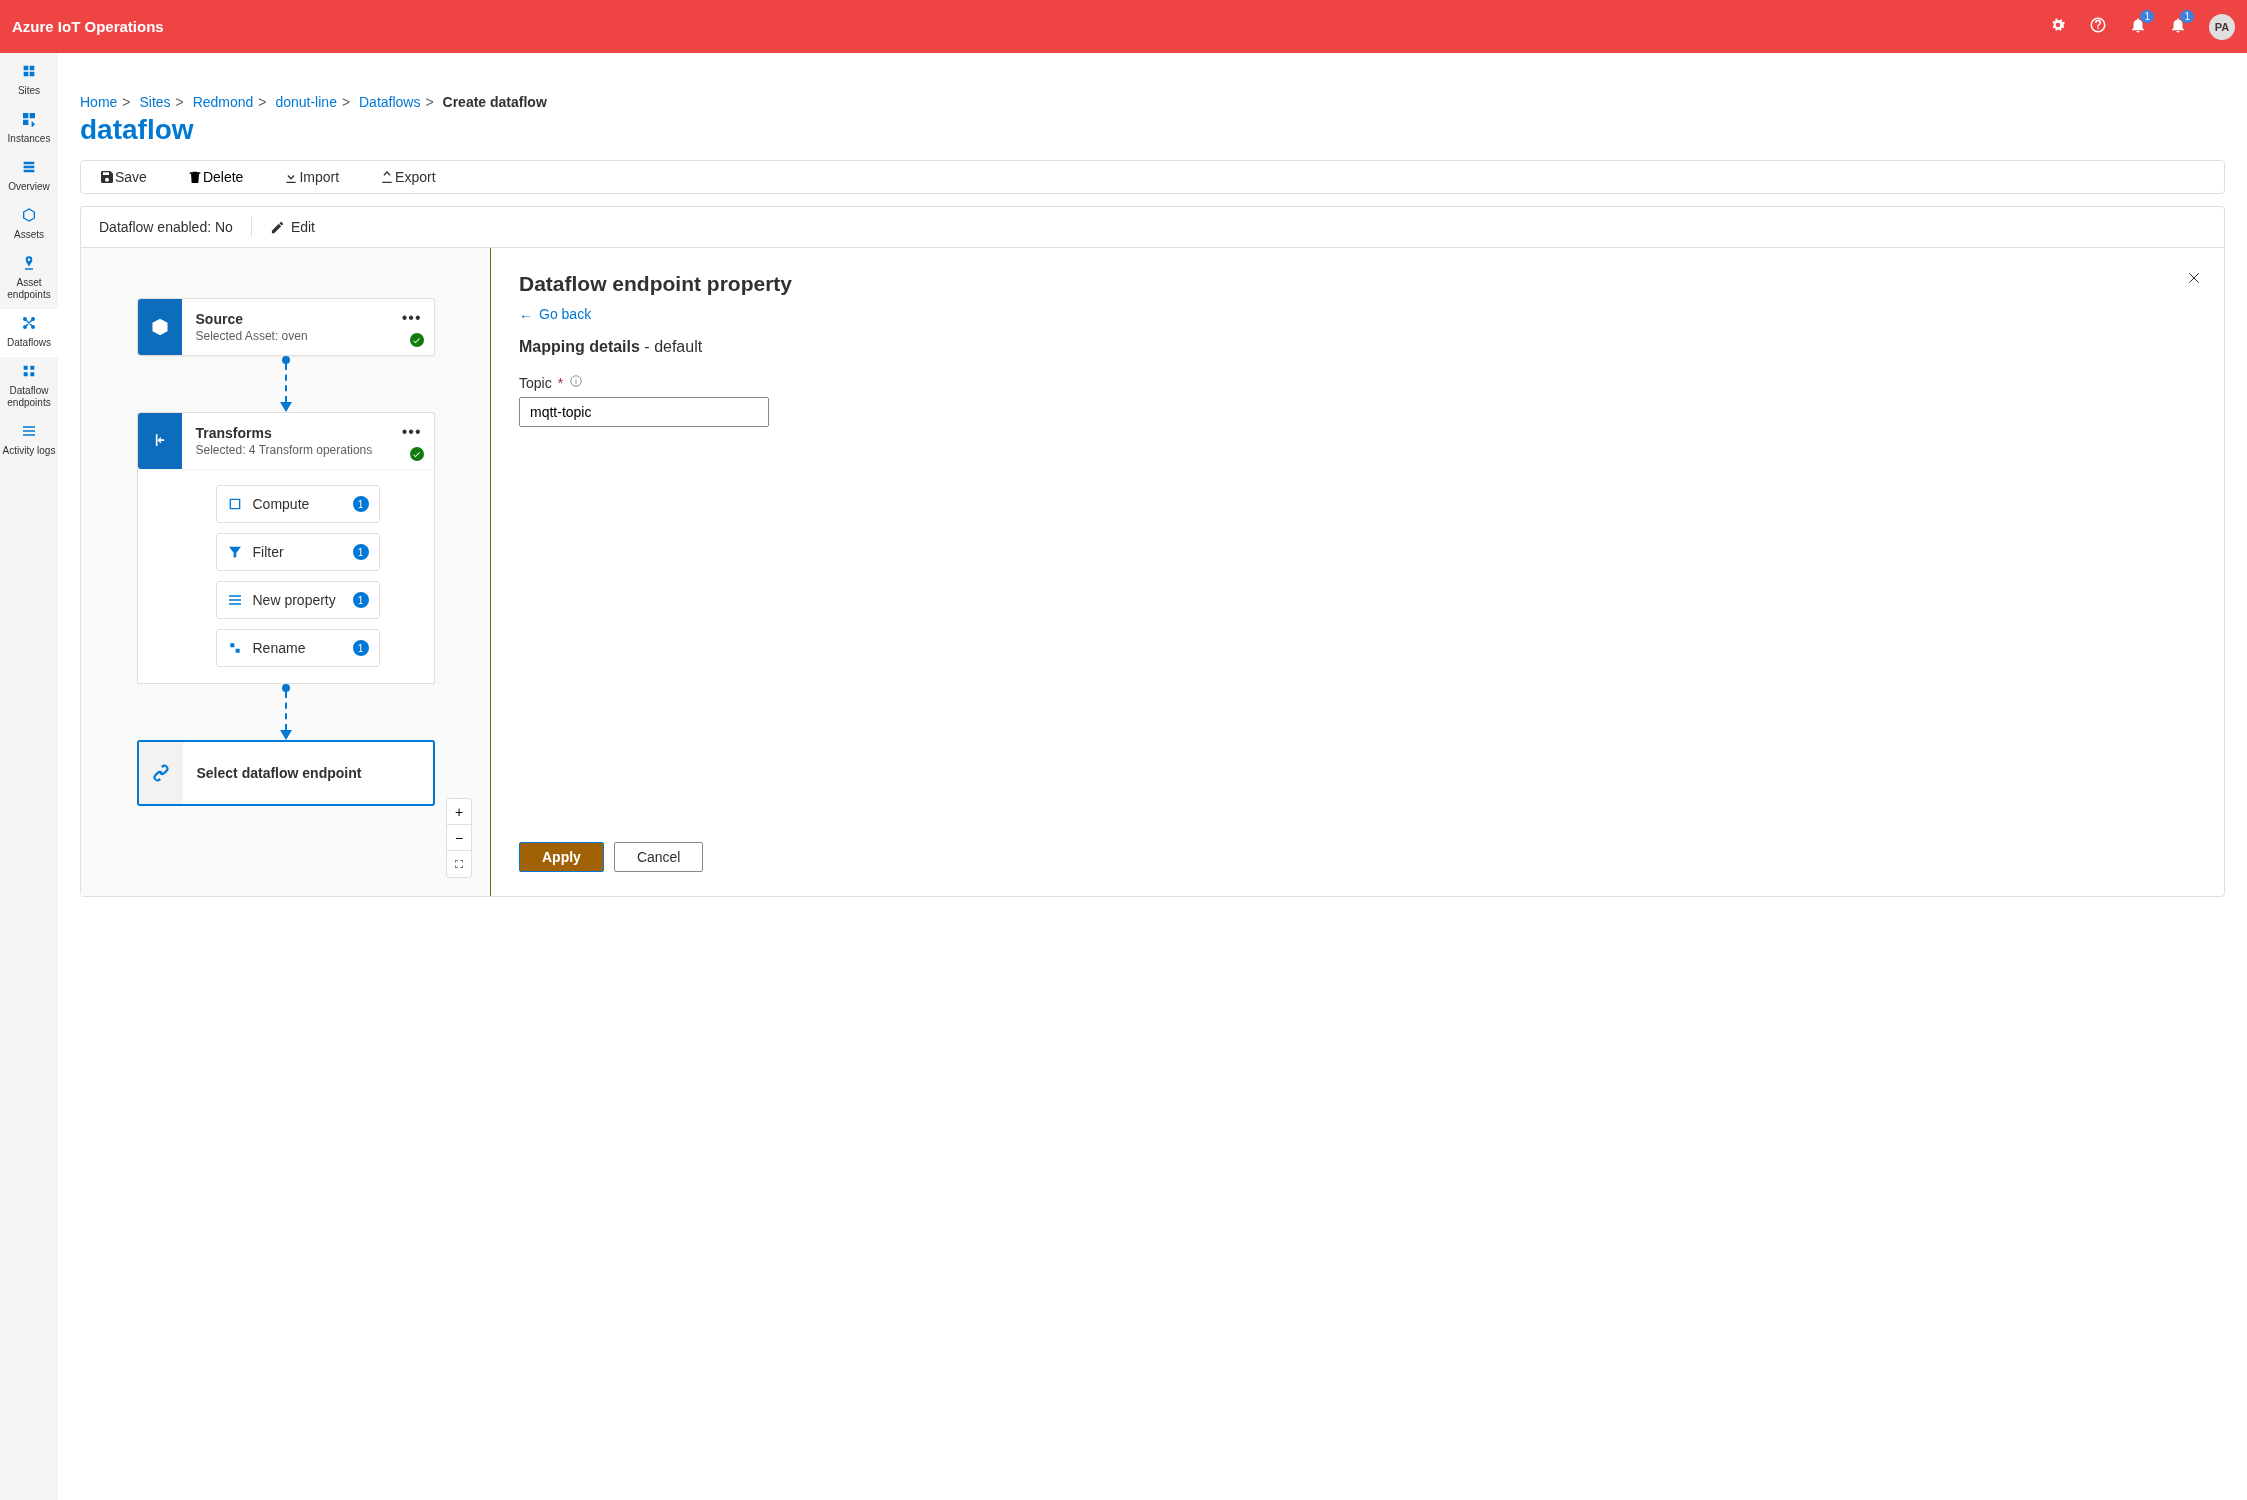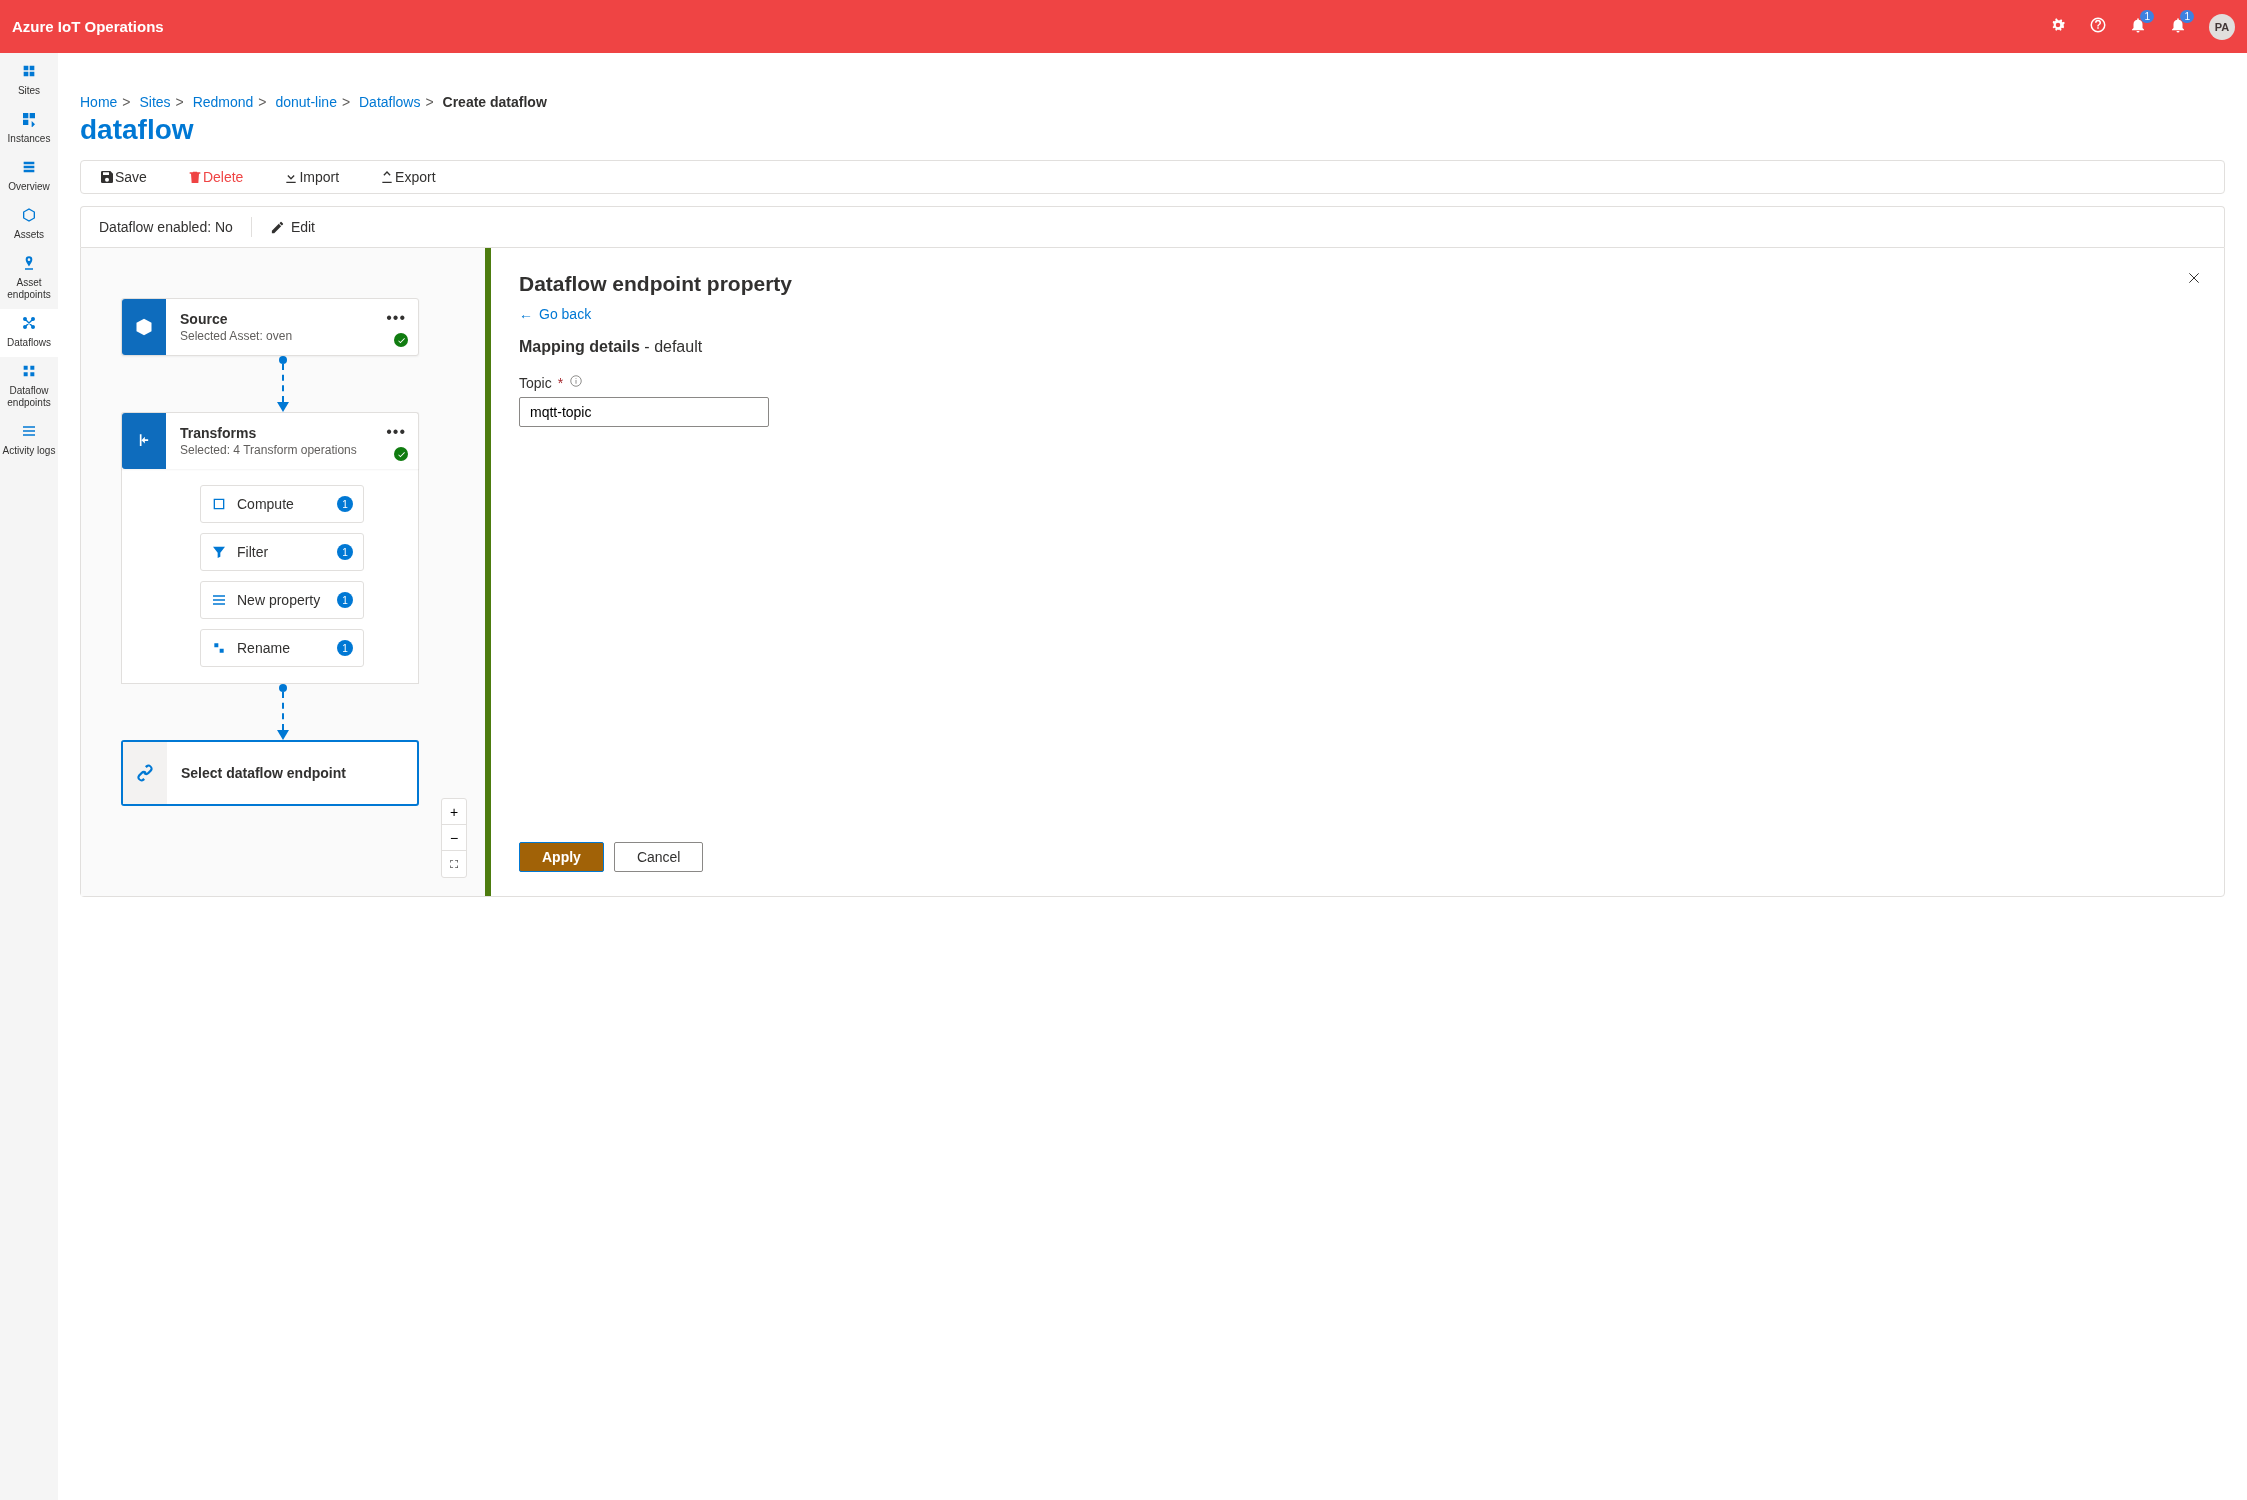--- a/index.html
+++ b/index.html
@@ -24,30 +24,30 @@
 
   .breadcrumb { color: #605e5c; font-size: 14px; margin-bottom: 4px; }
   .breadcrumb a { color: #0078d4; text-decoration: none; }
   .breadcrumb .sep { color: #605e5c; margin: 0 5px; }
   .breadcrumb .current { color: #323130; font-weight: 600; }
 
   .page-title { font-size: 28px; font-weight: 600; color: #0078d4; margin-bottom: 14px; }
 
   .commandbar { border: 1px solid #e1dfdd; border-radius: 4px; padding: 8px 18px; display: flex; gap: 40px; margin-bottom: 12px; }
   .cmd { display: flex; align-items: center; color: #323130; cursor: pointer; }
-  .cmd.disabled { color: #ef4444; cursor: default; }
+  .cmd.disabled { color: #000000; cursor: default; }
   .cmd svg { width: 16px; height: 16px; fill: currentColor; }
 
   .statusbar { border: 1px solid #e1dfdd; border-bottom: none; border-radius: 4px 4px 0 0; padding: 10px 18px; display: flex; align-items: center; gap: 18px; }
   .statusbar .divider { width: 1px; height: 20px; background: #e1dfdd; }
   .editlink { display: flex; align-items: center; gap: 6px; cursor: pointer; }
   .editlink svg { width: 15px; height: 15px; fill: #323130; }
 
   .canvas-wrap { border: 1px solid #e1dfdd; border-radius: 0 0 4px 4px; display: flex; min-height: 650px; }
-  .canvas { flex: 0 0 410px; border-right: 6px solid #4d7c0f; background: #fafafa; padding: 50px 40px 30px; position: relative; display: flex; flex-direction: column; }
+  .canvas { flex: 0 0 410px; border-right: 1px solid #4d7c0f; background: #fafafa; padding: 50px 40px 30px; position: relative; display: flex; flex-direction: column; align-items: center; }
   .detail { flex: 1; padding: 24px 28px; display: flex; flex-direction: column; position: relative; }
 
   .node { width: 298px; background: #fff; border: 1px solid #e1dfdd; border-radius: 3px; display: flex; position: relative; box-shadow: 0 1px 2px rgba(0,0,0,0.05); }
   .node-accent { width: 44px; background: #0e6cbd; border-radius: 3px 0 0 3px; display: flex; align-items: center; justify-content: center; }
   .node-accent svg { width: 20px; height: 20px; fill: #fff; }
   .node-body { flex: 1; padding: 12px 14px; position: relative; }
   .node-title { font-weight: 600; font-size: 14px; }
   .node-sub { font-size: 12px; color: #605e5c; margin-top: 2px; }
   .node-menu { position: absolute; top: 10px; right: 12px; cursor: pointer; font-size: 16px; letter-spacing: 1px; color: #323130; }
   .node-check { position: absolute; bottom: 8px; right: 10px; width: 14px; height: 14px; background: #107c10; border-radius: 50%; display: flex; align-items: center; justify-content: center; }

